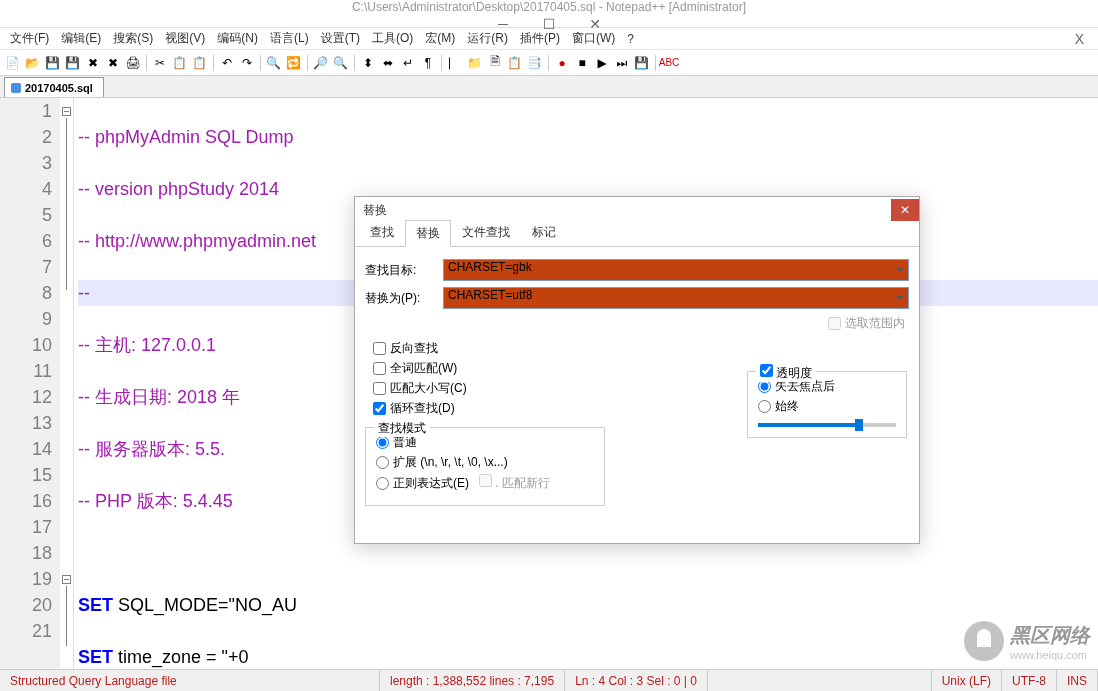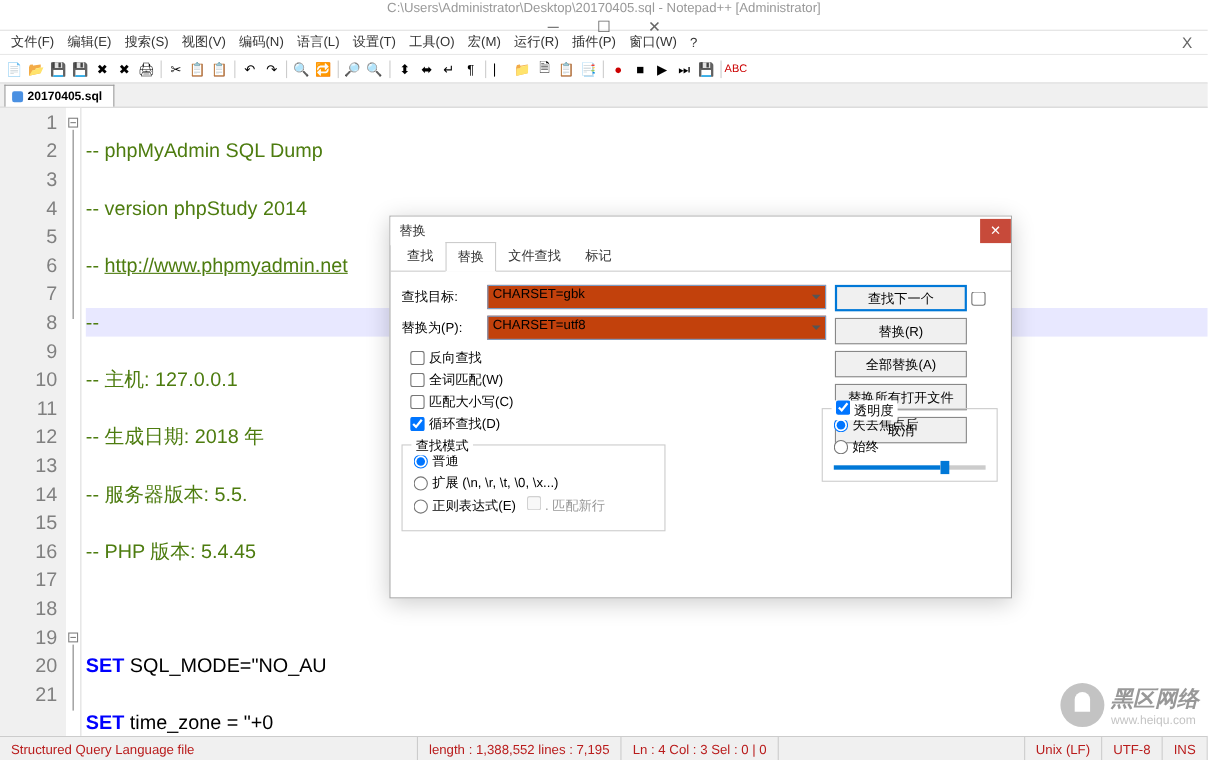--- a/index.html
+++ b/index.html
@@ -30,23 +30,23 @@
 
 
 .editor { display: flex; height: calc(100% - 28px - 22px - 26px - 22px - 22px); background: #fff; position: relative; }
 .gutter { width: 60px; background: #f0f0f0; text-align: right; padding-right: 8px; color: #808080; font-family: Consolas, monospace; font-size: 18px; line-height: 26px; }
 .fold { width: 14px; background: #fff; border-right: 1px solid #ddd; position: relative; }
 .fold .minus { position: absolute; left: 2px; width: 9px; height: 9px; border: 1px solid #808080; background: #fff; }
 .fold .minus::after { content: ""; position: absolute; top: 3px; left: 1px; width: 5px; height: 1px; background: #808080; }
 .fold .vline { position: absolute; left: 6px; width: 1px; background: #808080; }
 .code { flex: 1; font-family: Consolas, "Courier New", monospace; font-size: 18px; line-height: 26px; padding-left: 4px; white-space: pre; overflow: hidden; }
 .code .line { height: 26px; }
-.c-comment { color: #4d7c0f; }
+.c-comment { color: #a21caf; }
 .c-kw { color: #0000ff; font-weight: bold; }
-.c-link { text-decoration: underline; }
+.c-link { }
 .hl-line { background: #e8e8ff; }
 
 
 .statusbar { height: 22px; background: #f0f0f0; border-top: 1px solid #ccc; display: flex; align-items: center; font-size: 12px; color: #b91c1c; }
 .statusbar .cell { padding: 0 10px; border-right: 1px solid #ccc; height: 100%; display: flex; align-items: center; }
 .statusbar .cell:first-child { flex: 0 0 380px; }
 .statusbar .spacer { flex: 1; }
 
 
 .dialog { position: absolute; left: 354px; top: 196px; width: 566px; height: 348px; background: #fff; border: 1px solid #aaa; box-shadow: 0 4px 20px rgba(0,0,0,0.2); }
@@ -239,20 +239,26 @@
   <div class="dbody">
     <div class="leftcol">
       <div class="row">
         <label>查找目标:</label>
         <div class="combo">CHARSET=gbk</div>
       </div>
       <div class="row">
         <label>替换为(P):</label>
         <div class="combo">CHARSET=utf8</div>
       </div>
+      <div class="row" style="justify-content:flex-end">
+        <div class="chk" style="display:flex;align-items:center;gap:4px;margin-right:4px">
+          <input type="checkbox" disabled="" style="">
+          <span style="color:#999">选取范围内</span>
+        </div>
+      </div>
       <div class="checks">
         <div class="chk">
             <input type="checkbox" style="">
             <span>反向查找</span>
           </div>
         <div class="chk">
             <input type="checkbox" style="">
             <span>全词匹配(W)</span>
           </div>
         <div class="chk">
@@ -274,30 +280,20 @@
             <input type="radio" name="mode" style="">
             <span>扩展 (\n, \r, \t, \0, \x...)</span>
           </div>
         <div class="radio">
             <input type="radio" name="mode" style="">
             <span>正则表达式(E)</span>
           <span style="margin-left:6px;color:#999"><input type="checkbox" disabled="" style=""> <span>. 匹配新行</span></span>
         </div>
       </div>
     </div>
-    <div class="rightcol">
-      <div style="display:flex;gap:4px;align-items:center">
-        <div class="btn primary">查找下一个</div>
-        <input type="checkbox" style="">
-      </div>
-      <div class="btn">替换(R)</div>
-      <div class="btn">全部替换(A)</div>
-      <div class="btn">替换所有打开文件</div>
-      <div class="btn">取消</div>
-    </div>
   </div>
   <div class="fieldset trans-fs">
     <div class="legend"><input type="checkbox" checked="" style=""> <span>透明度</span></div>
     <div class="radio">
         <input type="radio" name="trans" checked="" style="">
         <span>失去焦点后</span>
       </div>
     <div class="radio">
         <input type="radio" name="trans" style="">
         <span>始终</span>

